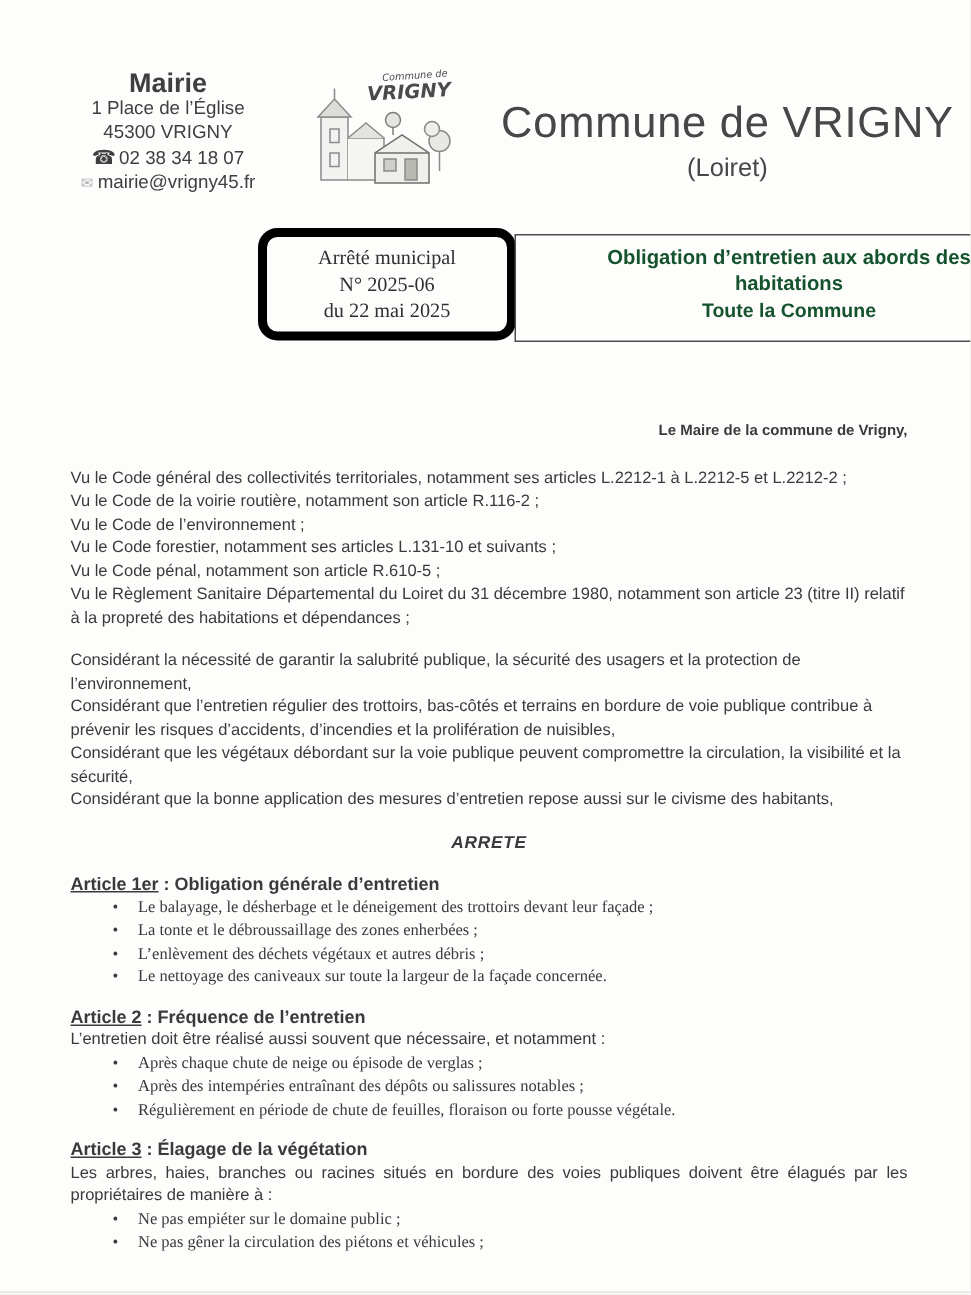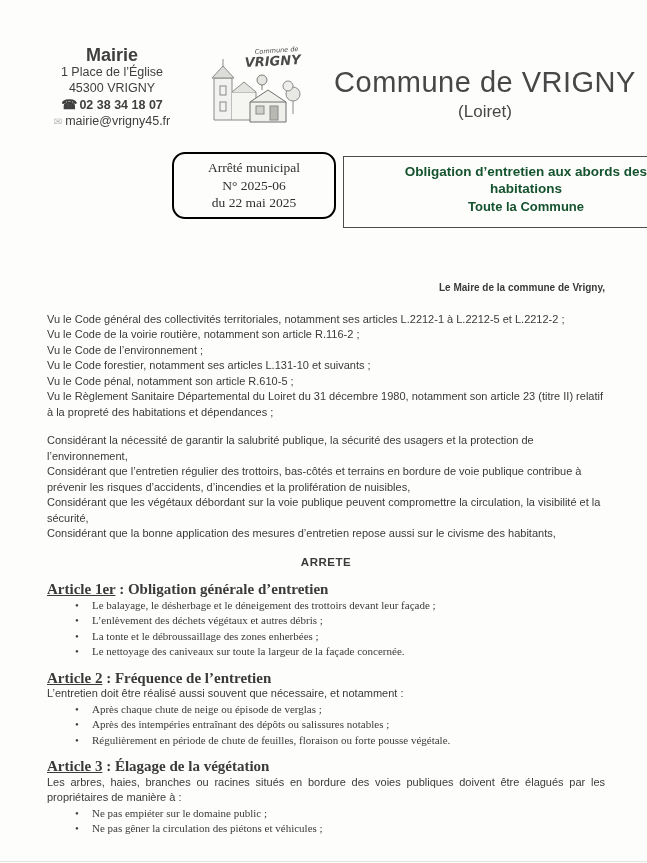--- a/index.html
+++ b/index.html
@@ -11,55 +11,55 @@
     color:#3a3a3a;
     font-family:"Liberation Sans",sans-serif;
     overflow:hidden;
   }
   
   .contact{
     position:absolute;left:22px;top:47px;width:180px;
     text-align:center;font-size:12.5px;line-height:16.5px;color:#3f3f3f;
   }
   .contact .name{font-weight:bold;font-size:18px;}
-  .contact .phone{font-weight:bold;}
+  .contact .phone{font-weight:normal;}
   .contact .phone .ph-icon{font-size:13px;margin-right:2px;}
   .contact .email .mail-icon{color:#b5b5b5;font-size:10px;margin-right:3px;}
   .logo{position:absolute;left:198px;top:44px;width:108px;height:90px;}
   .title-block{
     position:absolute;left:324px;top:66px;width:322px;text-align:center;color:#474747;
   }
   .title-block .main-title{font-size:29px;font-weight:400;letter-spacing:0.5px;line-height:32px;}
   .title-block .sub-title{font-size:17px;margin-top:4px;}
   
   .decree-box{
     position:absolute;left:172px;top:152px;width:160px;height:58px;
-    border:2px solid #000000;border-radius:13px;
+    border:6px solid #000000;border-radius:13px;
     font-family:"Liberation Serif",serif;font-size:13.5px;line-height:17.5px;
     text-align:center;padding-top:5px;color:#2f2f2f;
   }
   .subject-box{
     position:absolute;left:343px;top:156px;width:278px;height:64px;
     border:1.5px solid #4c4c4c;text-align:center;padding-top:6px;color:#14532d;padding-left:43px;
   }
   .subject-box .s-title{font-weight:bold;font-size:13.5px;line-height:17px;}
   .subject-box .s-sub{font-weight:bold;font-size:13px;margin-top:2px;}
   
   .doc-body{
     position:absolute;left:47px;top:280px;width:558px;
     font-size:11px;line-height:15.5px;color:#3a3a3a;
   }
   .salutation{font-weight:bold;font-size:10px;margin-bottom:16px;text-align:right;}
   .vgap{height:13px;}
   .arrete{
     text-align:center;font-weight:bold;font-size:11.5px;
-    letter-spacing:0.5px;margin:13px 0 12px 0;
+    letter-spacing:0.5px;margin:13px 0 12px 0;font-style:italic;
   }
   .article{margin-top:11px;}
-  .article-heading{font-weight:bold;font-size:15px;font-family:Liberation Serif, serif;}
+  .article-heading{font-weight:bold;font-size:12px;}
   .article-ref{text-decoration:underline;}
   .article-intro{text-align:justify;}
   ul.bullets{margin:0;padding:0;list-style:none;font-family:Liberation Serif, serif;}
   ul.bullets li{position:relative;padding-left:45px;}
   ul.bullets li::before{content:"\2022";position:absolute;left:28px;top:0;}
   .scan-edge{position:absolute;left:0;bottom:1px;width:100%;height:1px;background:#e3e3e1;}
   svg text{font-family:"DejaVu Sans",sans-serif;}
 </style>
 </head>
 <body>
@@ -142,22 +142,22 @@
       <div>Considérant que les végétaux débordant sur la voie publique peuvent compromettre la circulation, la visibilité et la sécurité,</div>
       <div>Considérant que la bonne application des mesures d’entretien repose aussi sur le civisme des habitants,</div>
     </div>
 
     <div class="arrete">ARRETE</div>
 
     <div class="article">
       <div class="article-heading"><span class="article-ref">Article 1er</span><span> : Obligation générale d’entretien</span></div>
       <ul class="bullets">
         <li>Le balayage, le désherbage et le déneigement des trottoirs devant leur façade ;</li>
+        <li>La tonte et le débroussaillage des zones enherbées ;</li>
         <li>L’enlèvement des déchets végétaux et autres débris ;</li>
-        <li>La tonte et le débroussaillage des zones enherbées ;</li>
         <li>Le nettoyage des caniveaux sur toute la largeur de la façade concernée.</li>
       </ul>
     </div>
 
     <div class="article">
       <div class="article-heading"><span class="article-ref">Article 2</span><span> : Fréquence de l’entretien</span></div>
       <div class="article-intro">L’entretien doit être réalisé aussi souvent que nécessaire, et notamment :</div>
       <ul class="bullets">
         <li>Après chaque chute de neige ou épisode de verglas ;</li>
         <li>Après des intempéries entraînant des dépôts ou salissures notables ;</li>

